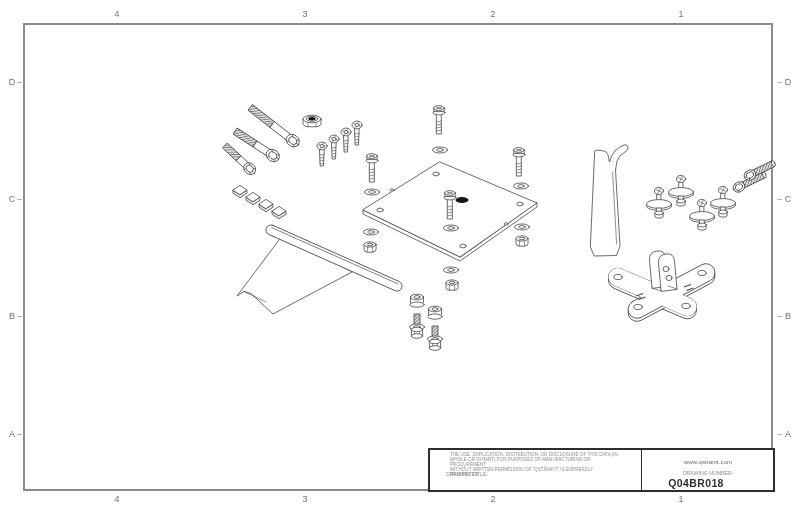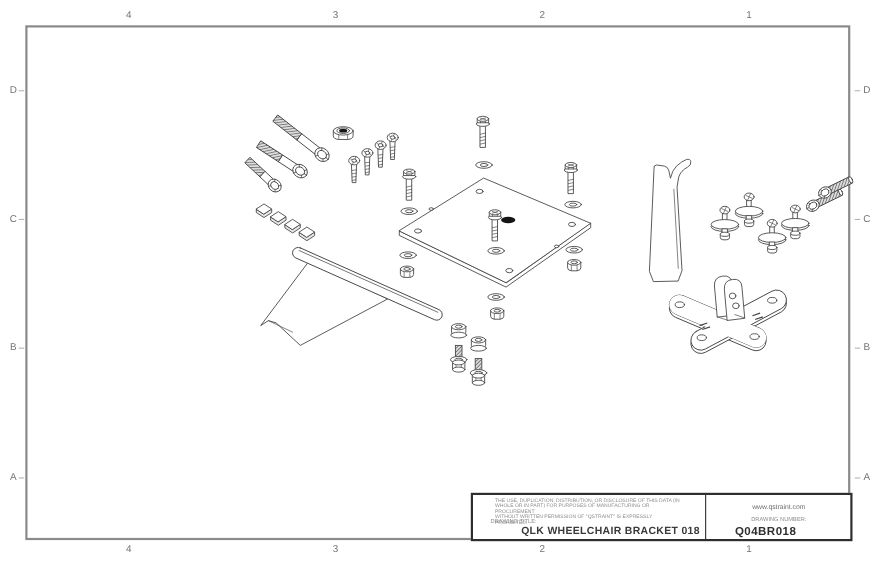--- a/index.html
+++ b/index.html
@@ -314,19 +314,18 @@
       <ellipse cx="669" cy="278" rx="3" ry="2.6" class="ln"></ellipse>
     </g>
   </svg>
 
   <div class="titleblock">
     <div class="tb-divider"></div>
     <div class="tb-legal">THE USE, DUPLICATION, DISTRIBUTION, OR DISCLOSURE OF THIS DATA (IN
 WHOLE OR IN PART) FOR PURPOSES OF MANUFACTURING OR PROCUREMENT
 WITHOUT WRITTEN PERMISSION OF "QSTRAINT" IS EXPRESSLY PROHIBITED.</div>
     <div class="tb-title-label">DRAWING TITLE:</div>
-    <div class="tb-title">QLK WHEELCHAIR BRACKET 018</div>
     <div class="tb-site">www.qstraint.com</div>
     <div class="tb-num-label">DRAWING NUMBER:</div>
     <div class="tb-num">Q04BR018</div>
   </div>
 
 </div>
 
 </body></html>

